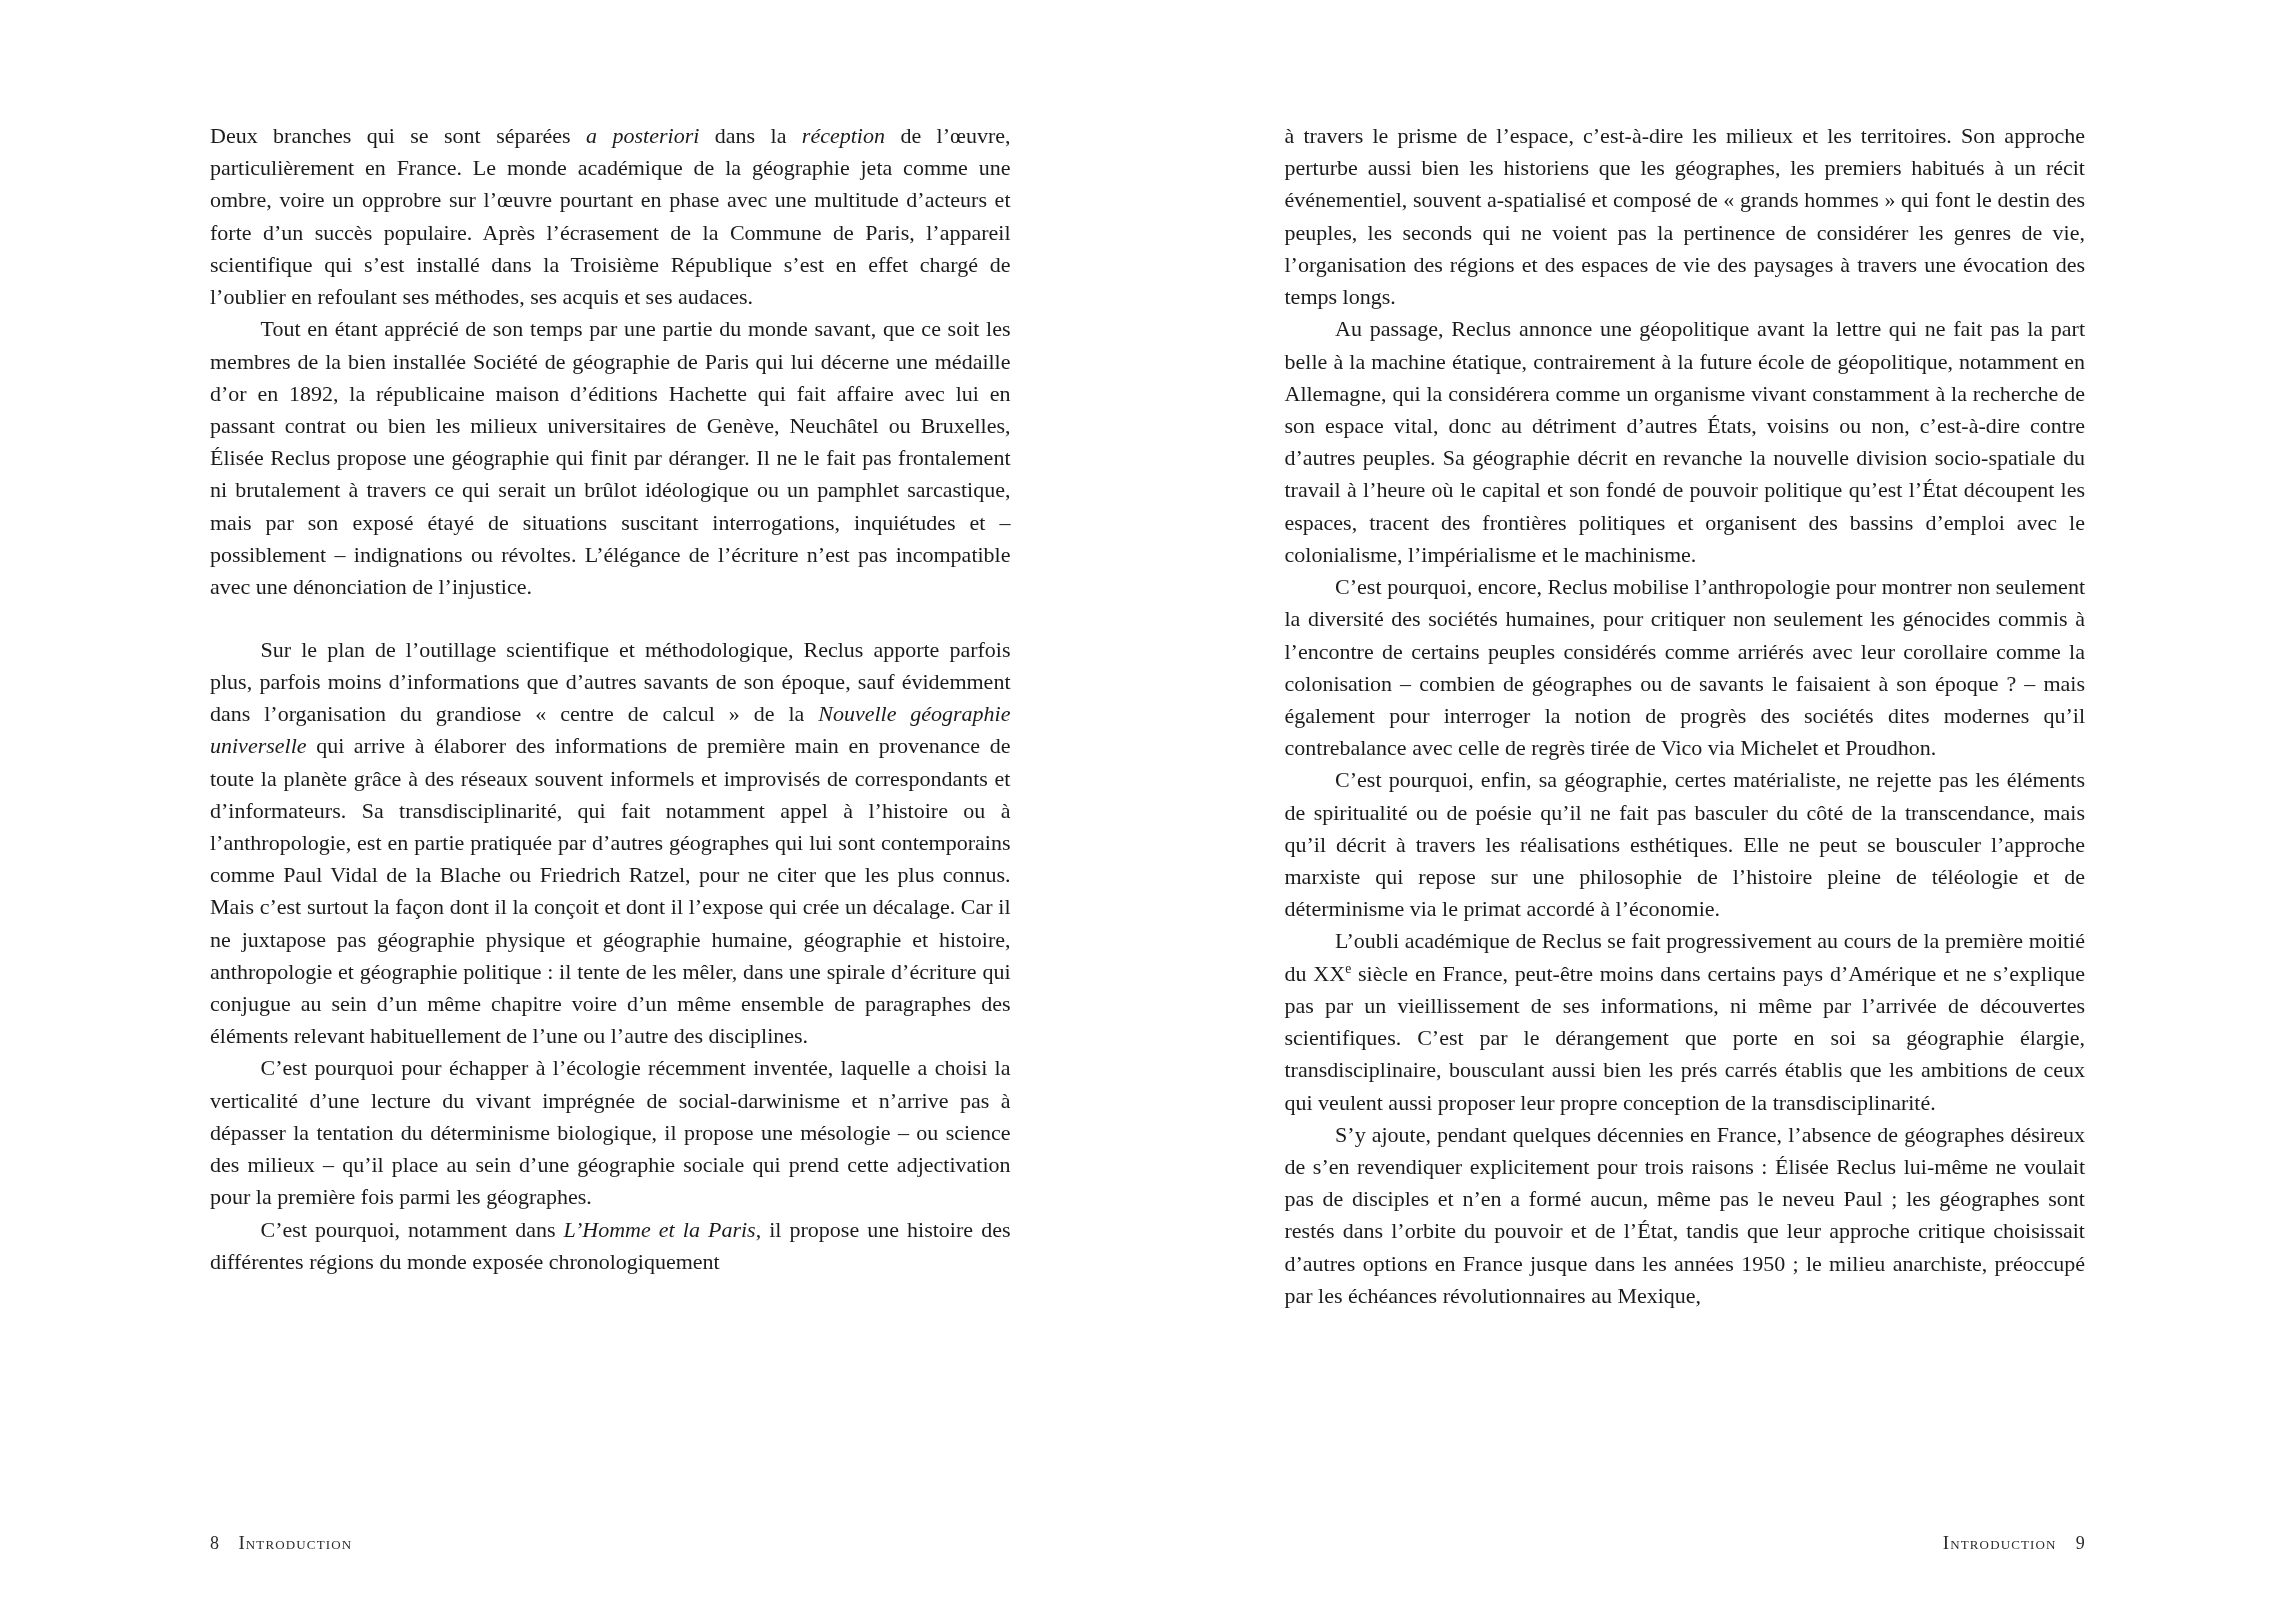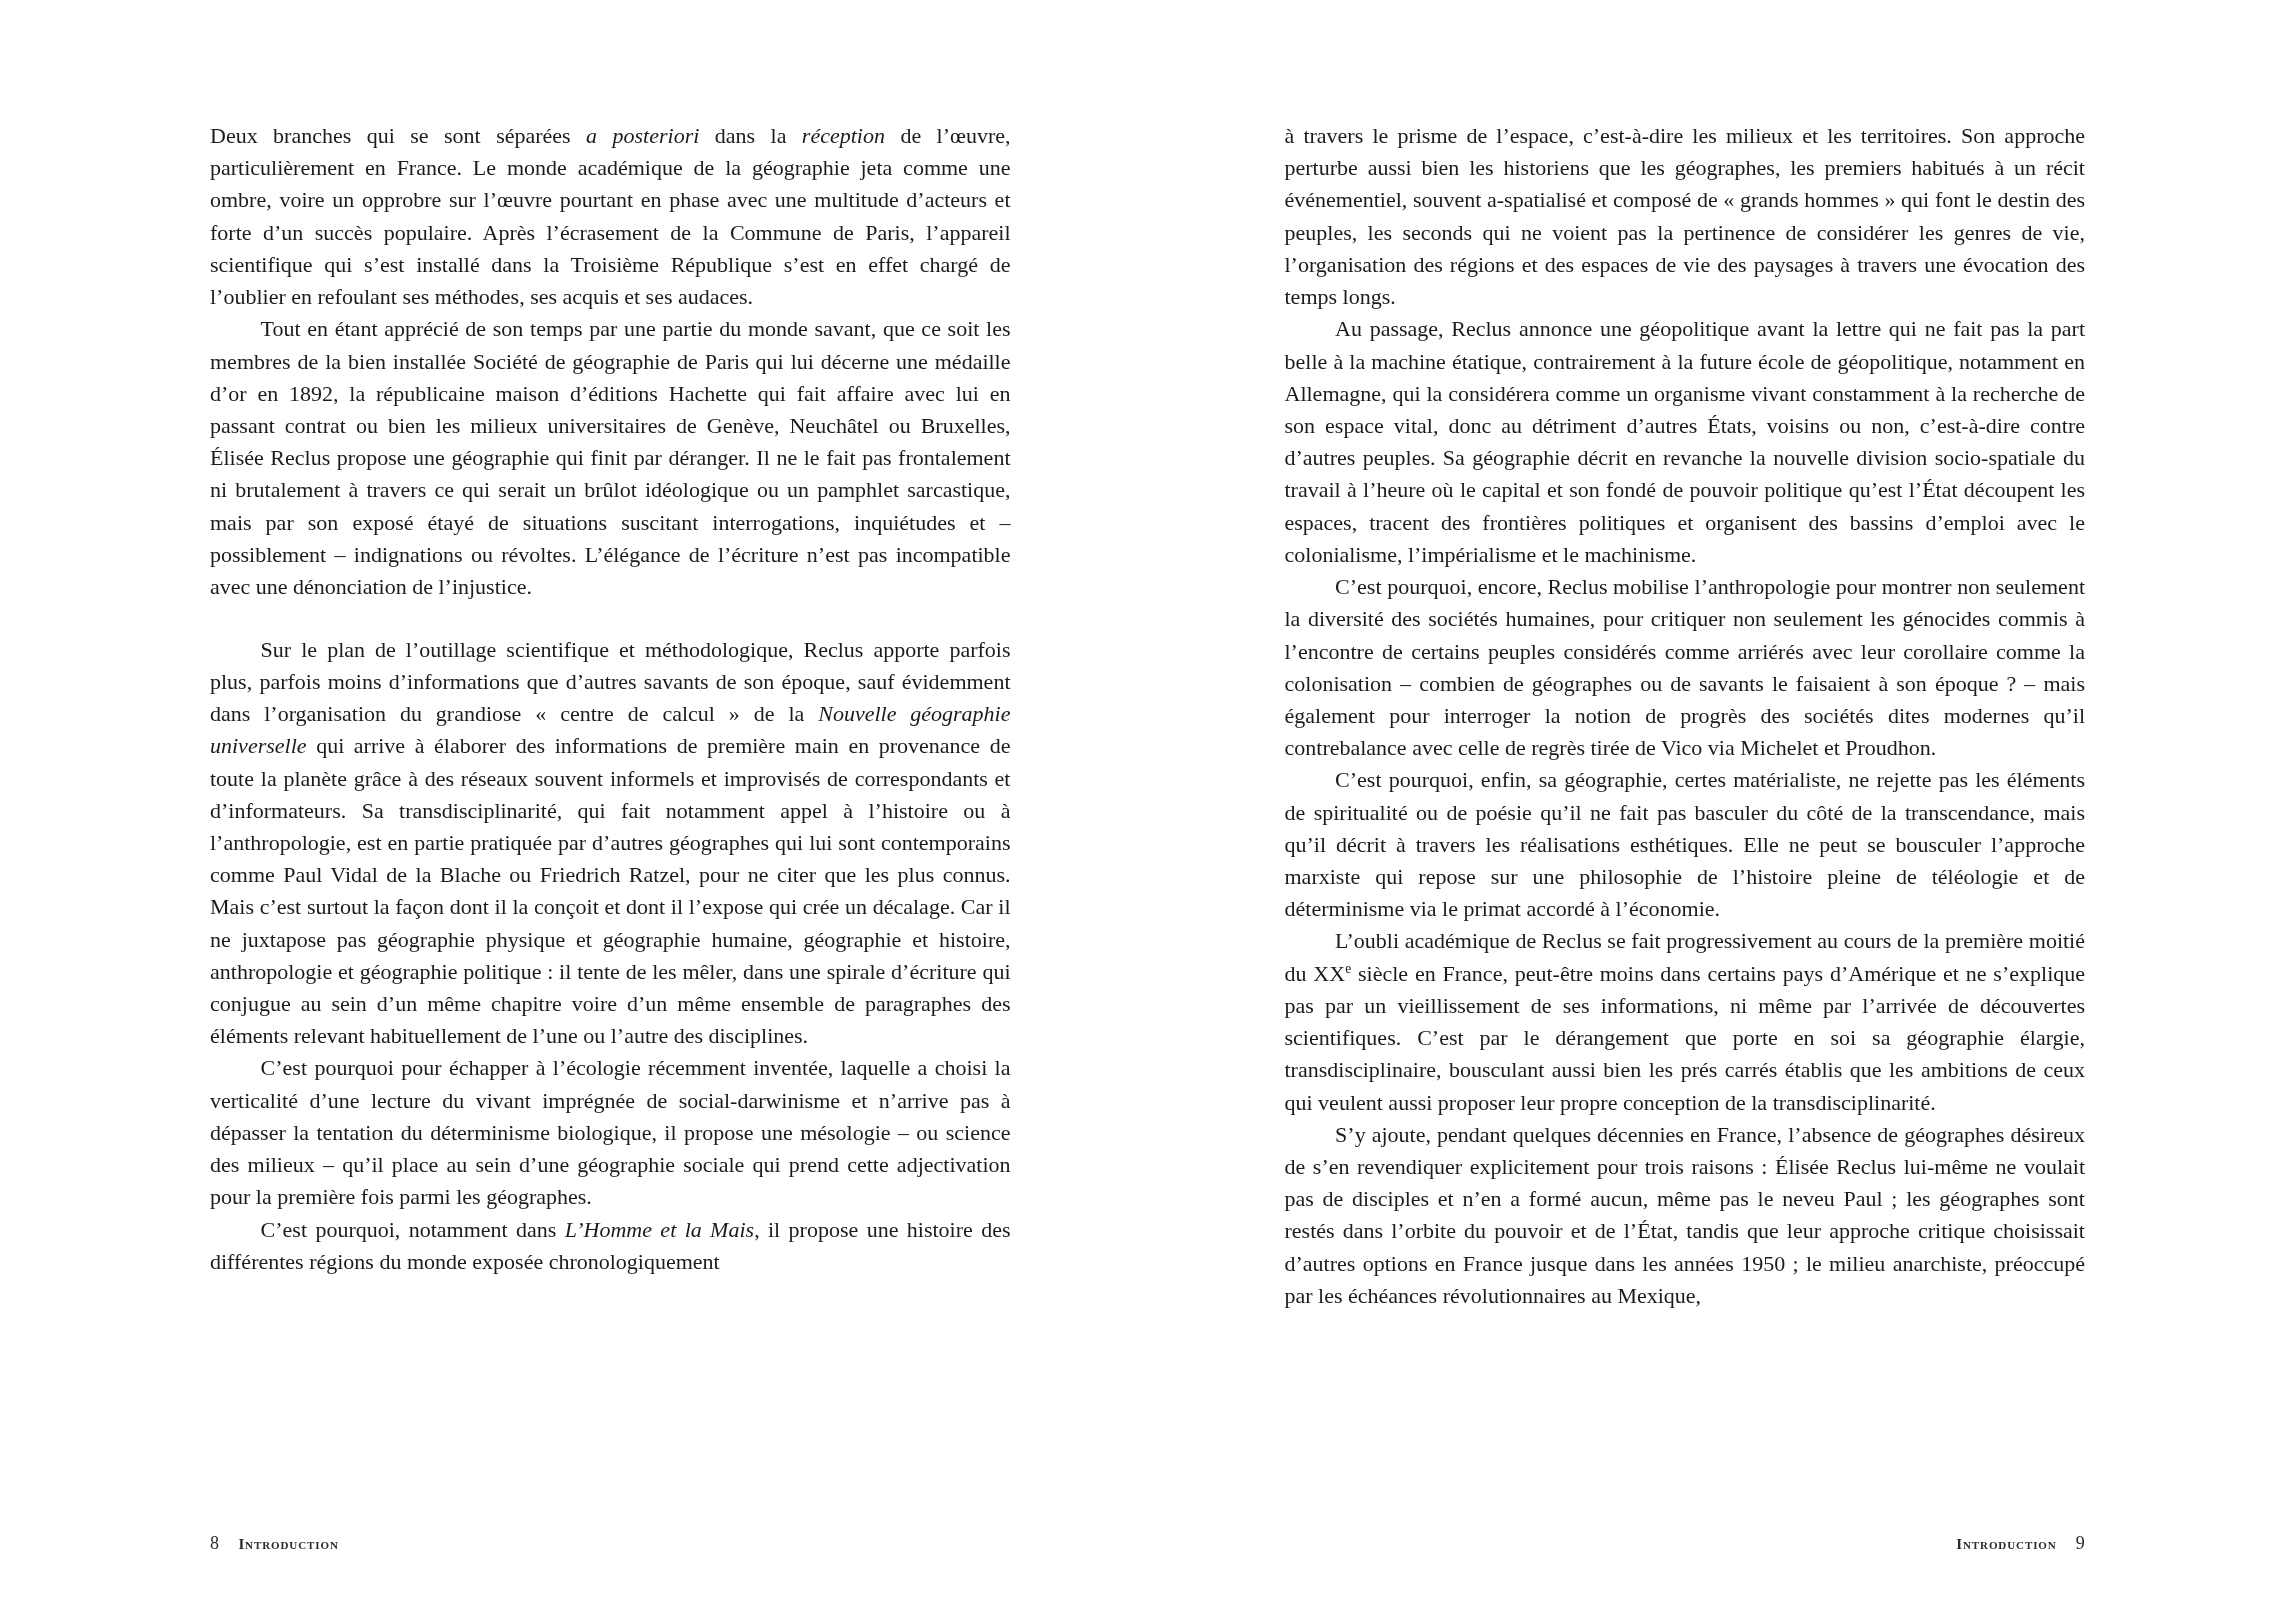--- a/index.html
+++ b/index.html
@@ -58,41 +58,40 @@
     display: flex;
     align-items: baseline;
   }
   .page-right .folio { left: 137px; right: 210px; }
   .page-left .folio { left: 210px; right: 137px; }
 
   .folio-num { font-size: 18px; letter-spacing: 0.02em; }
   .folio-title {
     font-variant: small-caps;
     letter-spacing: 0.06em;
-    font-size: 15px;
-    font-weight: bold;
+    font-size: 19px;
   }
   .folio-left .folio-num { margin-right: 19px; }
   .folio-right { justify-content: flex-end; }
   .folio-right .folio-title { margin-right: 19px; }
 
   sup { font-size: 0.62em; vertical-align: super; line-height: 0; }
 </style>
 </head>
 <body>
 
 <div class="spread">
 
   <div class="page page-left">
     <div class="text-col">
       <p class="no-indent">Deux branches qui se sont séparées <i>a posteriori</i> dans la <i>réception</i> de l’œuvre, particulièrement en France. Le monde académique de la géographie jeta comme une ombre, voire un opprobre sur l’œuvre pourtant en phase avec une multitude d’acteurs et forte d’un succès populaire. Après l’écrasement de la Commune de Paris, l’appareil scientifique qui s’est installé dans la Troisième République s’est en effet chargé de l’oublier en refoulant ses méthodes, ses acquis et ses audaces.</p>
       <p>Tout en étant apprécié de son temps par une partie du monde savant, que ce soit les membres de la bien installée Société de géographie de Paris qui lui décerne une médaille d’or en 1892, la républicaine maison d’éditions Hachette qui fait affaire avec lui en passant contrat ou bien les milieux universitaires de Genève, Neuchâtel ou Bruxelles, Élisée Reclus propose une géographie qui finit par déranger. Il ne le fait pas frontalement ni brutalement à travers ce qui serait un brûlot idéologique ou un pamphlet sarcastique, mais par son exposé étayé de situations suscitant interrogations, inquiétudes et – possiblement – indignations ou révoltes. L’élégance de l’écriture n’est pas incompatible avec une dénonciation de l’injustice.</p>
       <p class="gap-before">Sur le plan de l’outillage scientifique et méthodologique, Reclus apporte parfois plus, parfois moins d’informations que d’autres savants de son époque, sauf évidemment dans l’organisation du grandiose «&nbsp;centre de calcul&nbsp;» de la <i>Nouvelle géographie universelle</i> qui arrive à élaborer des informations de première main en provenance de toute la planète grâce à des réseaux souvent informels et improvisés de correspondants et d’informateurs. Sa transdisciplinarité, qui fait notamment appel à l’histoire ou à l’anthropologie, est en partie pratiquée par d’autres géographes qui lui sont contemporains comme Paul Vidal de la Blache ou Friedrich Ratzel, pour ne citer que les plus connus. Mais c’est surtout la façon dont il la conçoit et dont il l’expose qui crée un décalage. Car il ne juxtapose pas géographie physique et géographie humaine, géographie et histoire, anthropologie et géographie politique&nbsp;: il tente de les mêler, dans une spirale d’écriture qui conjugue au sein d’un même chapitre voire d’un même ensemble de paragraphes des éléments relevant habituellement de l’une ou l’autre des disciplines.</p>
       <p>C’est pourquoi pour échapper à l’écologie récemment inventée, laquelle a choisi la verticalité d’une lecture du vivant imprégnée de social-darwinisme et n’arrive pas à dépasser la tentation du déterminisme biologique, il propose une mésologie – ou science des milieux – qu’il place au sein d’une géographie sociale qui prend cette adjectivation pour la première fois parmi les géographes.</p>
-      <p>C’est pourquoi, notamment dans <i>L’Homme et la Mais</i>, il propose une histoire des différentes régions du monde exposée chronologiquement</p>
+      <p>C’est pourquoi, notamment dans <i>L’Homme et la Paris</i>, il propose une histoire des différentes régions du monde exposée chronologiquement</p>
     </div>
     <div class="folio folio-left">
       <span class="folio-num">8</span>
       <span class="folio-title">Introduction</span>
     </div>
   </div>
 
   <div class="page page-right">
     <div class="text-col">
       <p class="no-indent">à travers le prisme de l’espace, c’est-à-dire les milieux et les territoires. Son approche perturbe aussi bien les historiens que les géographes, les premiers habitués à un récit événementiel, souvent a-spatialisé et composé de «&nbsp;grands hommes&nbsp;» qui font le destin des peuples, les seconds qui ne voient pas la pertinence de considérer les genres de vie, l’organisation des régions et des espaces de vie des paysages à travers une évocation des temps longs.</p>

